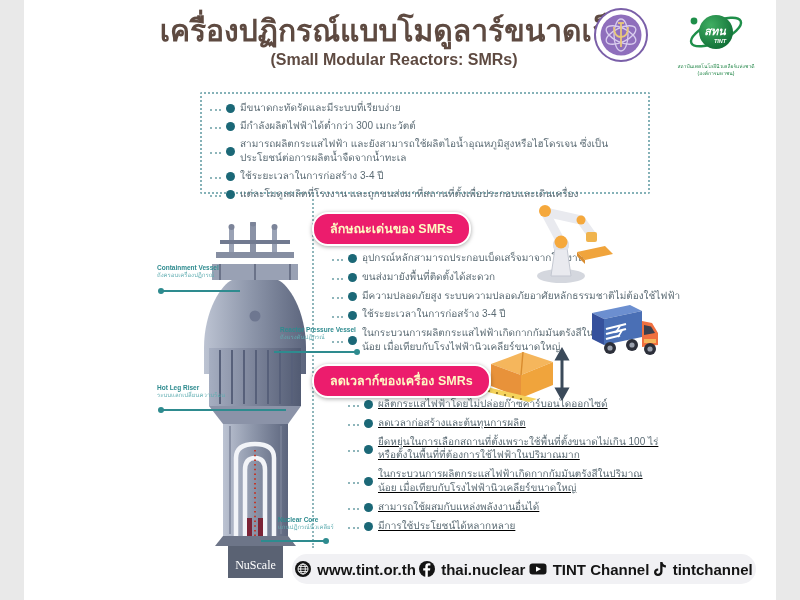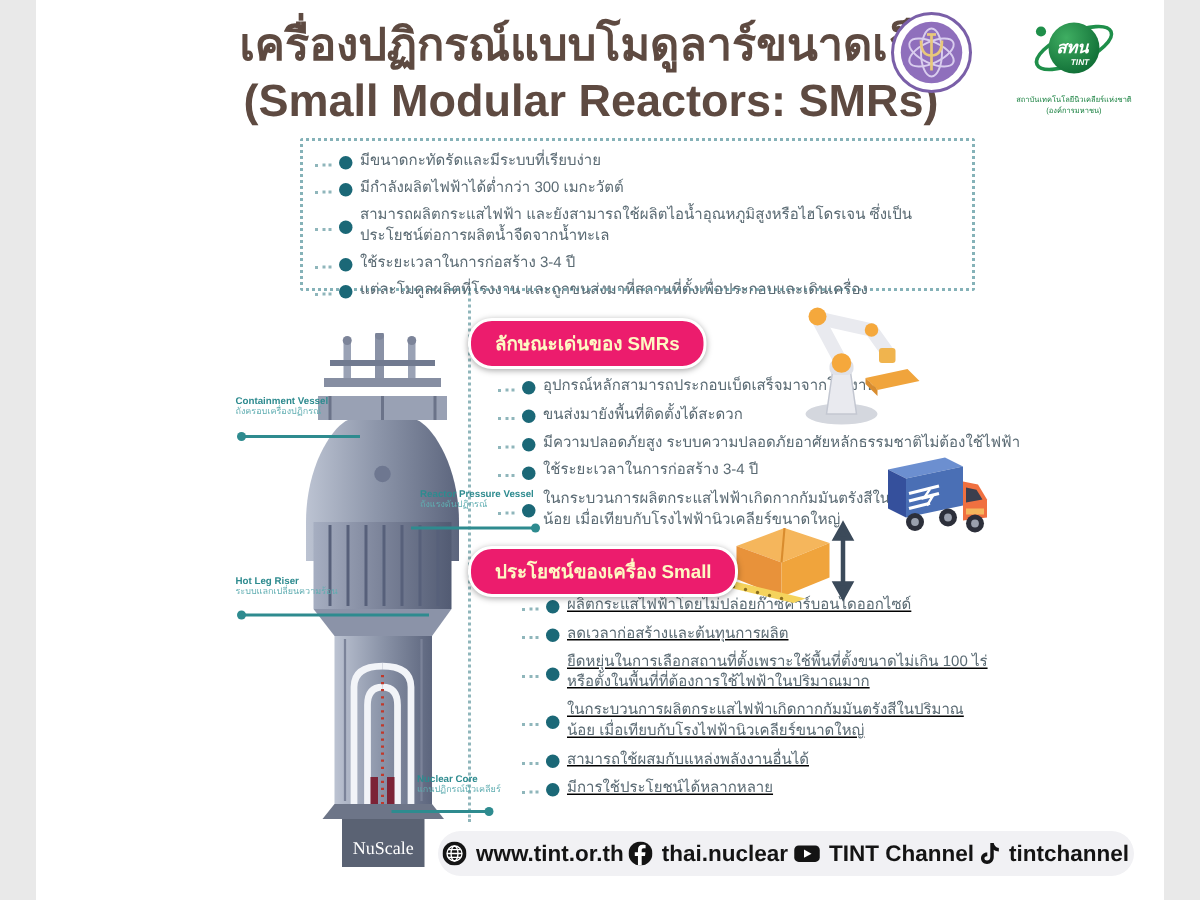--- a/index.html
+++ b/index.html
@@ -2,21 +2,21 @@
 <html><head>
 <meta charset="utf-8">
 <style>
   html,body{margin:0;padding:0;background:#e9e9e9;}
   .frame{position:relative;width:752px;height:600px;margin:0 auto;background:#ffffff;
          font-family:"Liberation Sans","DejaVu Sans",sans-serif;overflow:hidden;}
 
   
   .titleblock{position:absolute;top:14px;left:90px;width:560px;text-align:center;}
   .title-th{font-size:30px;font-weight:800;color:#5e4a41;line-height:1.15;}
-  .title-en{font-size:30px;font-weight:800;color:#5e4a41;line-height:1.2;margin-top:1px;}
+  .title-en{font-size:16px;font-weight:800;color:#5e4a41;line-height:1.2;margin-top:1px;}
 
   .logos{position:absolute;top:8px;right:14px;display:flex;gap:22px;align-items:flex-start;}
   .tint-logo-wrap{width:92px;text-align:center;}
   .tint-caption{font-size:5px;color:#157f3d;line-height:1.35;margin-top:1px;}
 
   
   .obox{position:absolute;left:176px;top:92px;width:450px;height:102px;box-sizing:border-box;
         border:2px dotted #85b2b8;border-radius:2px;padding:7px 10px 6px 8px;}
   ul.blist{list-style:none;margin:0;padding:0;}
   ul.blist li{display:flex;align-items:center;gap:5px;font-size:10px;color:#5a6a73;
@@ -225,21 +225,21 @@
   <div class="dlabel" style="left:254px;top:516px;width:90px;">
     <span>Nuclear Core</span>
     <span class="th">แกนปฏิกรณ์นิวเคลียร์</span>
   </div>
   <div class="dconn dot-r" style="left:237px;top:540px;width:66px;"></div>
 
   <div class="pill pill1">
     <span>ลักษณะเด่นของ SMRs</span>
   </div>
   <div class="pill pill2">
-    <span>ประโยชน์ของเครื่อง Small</span>
+    <span>ลดเวลาก์ของเครื่อง SMRs</span>
   </div>
 
   <ul class="blist list1">
     <li>
         <span class="leader"></span>
         <span class="bdot"></span>
         <span>อุปกรณ์หลักสามารถประกอบเบ็ดเสร็จมาจากโรงงาน</span>
       </li>
     <li>
         <span class="leader"></span>

